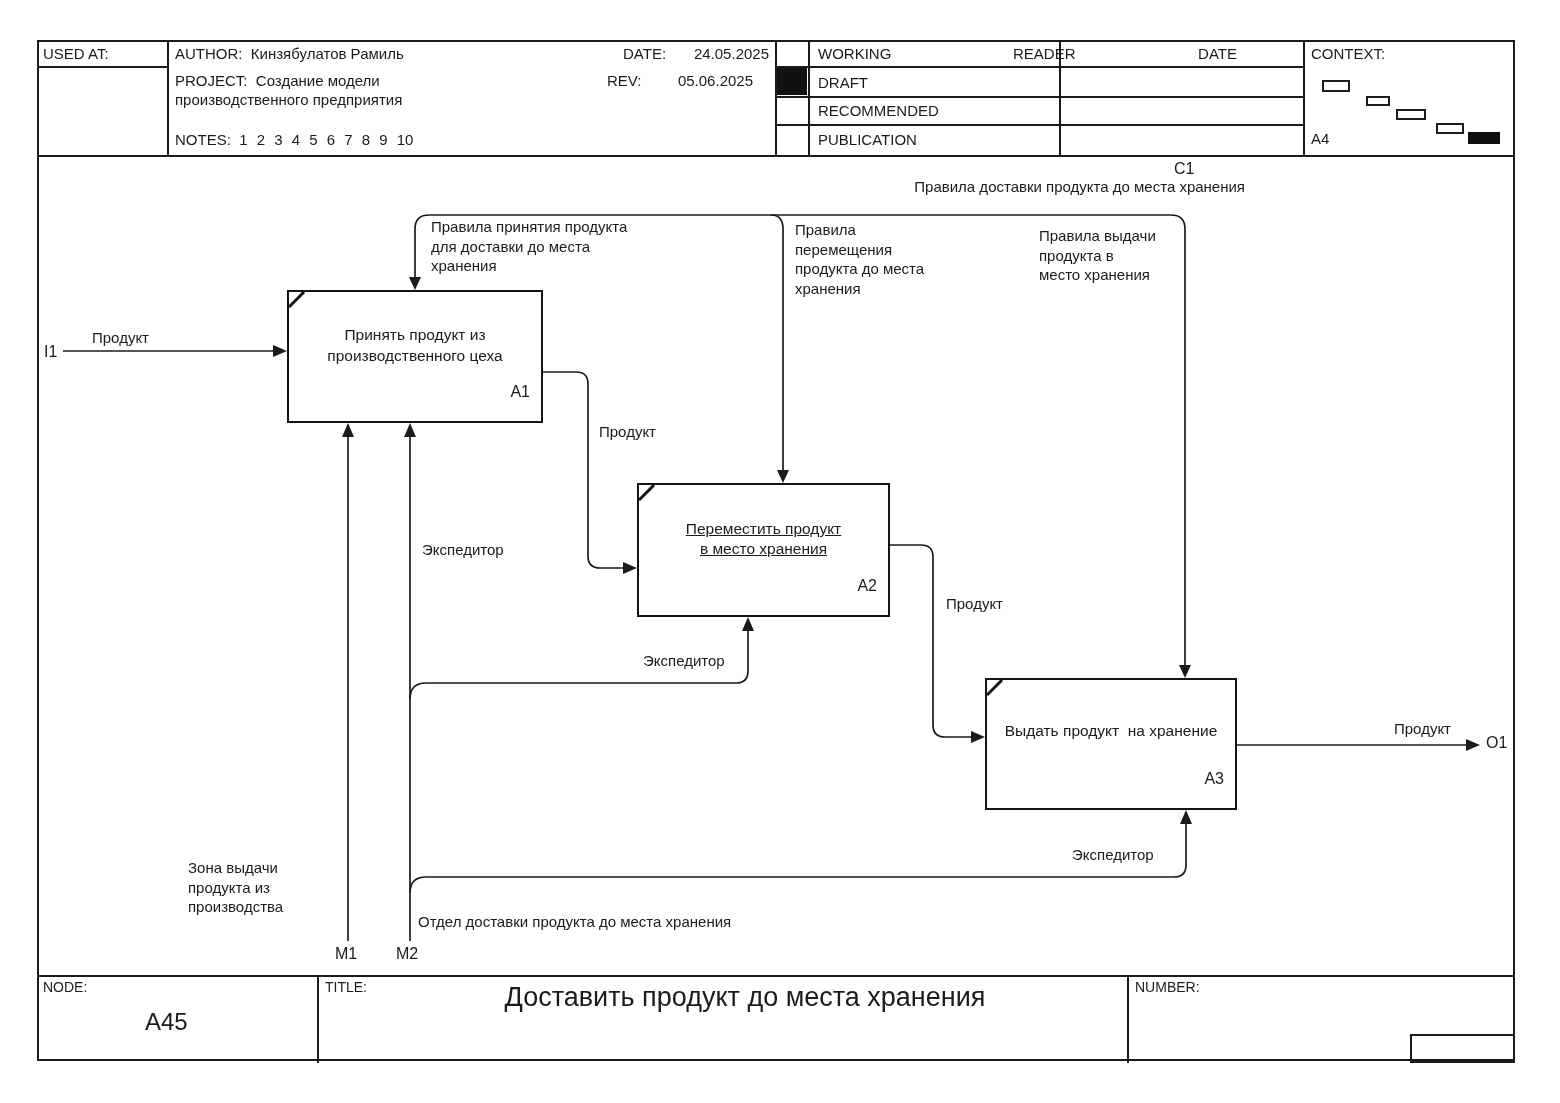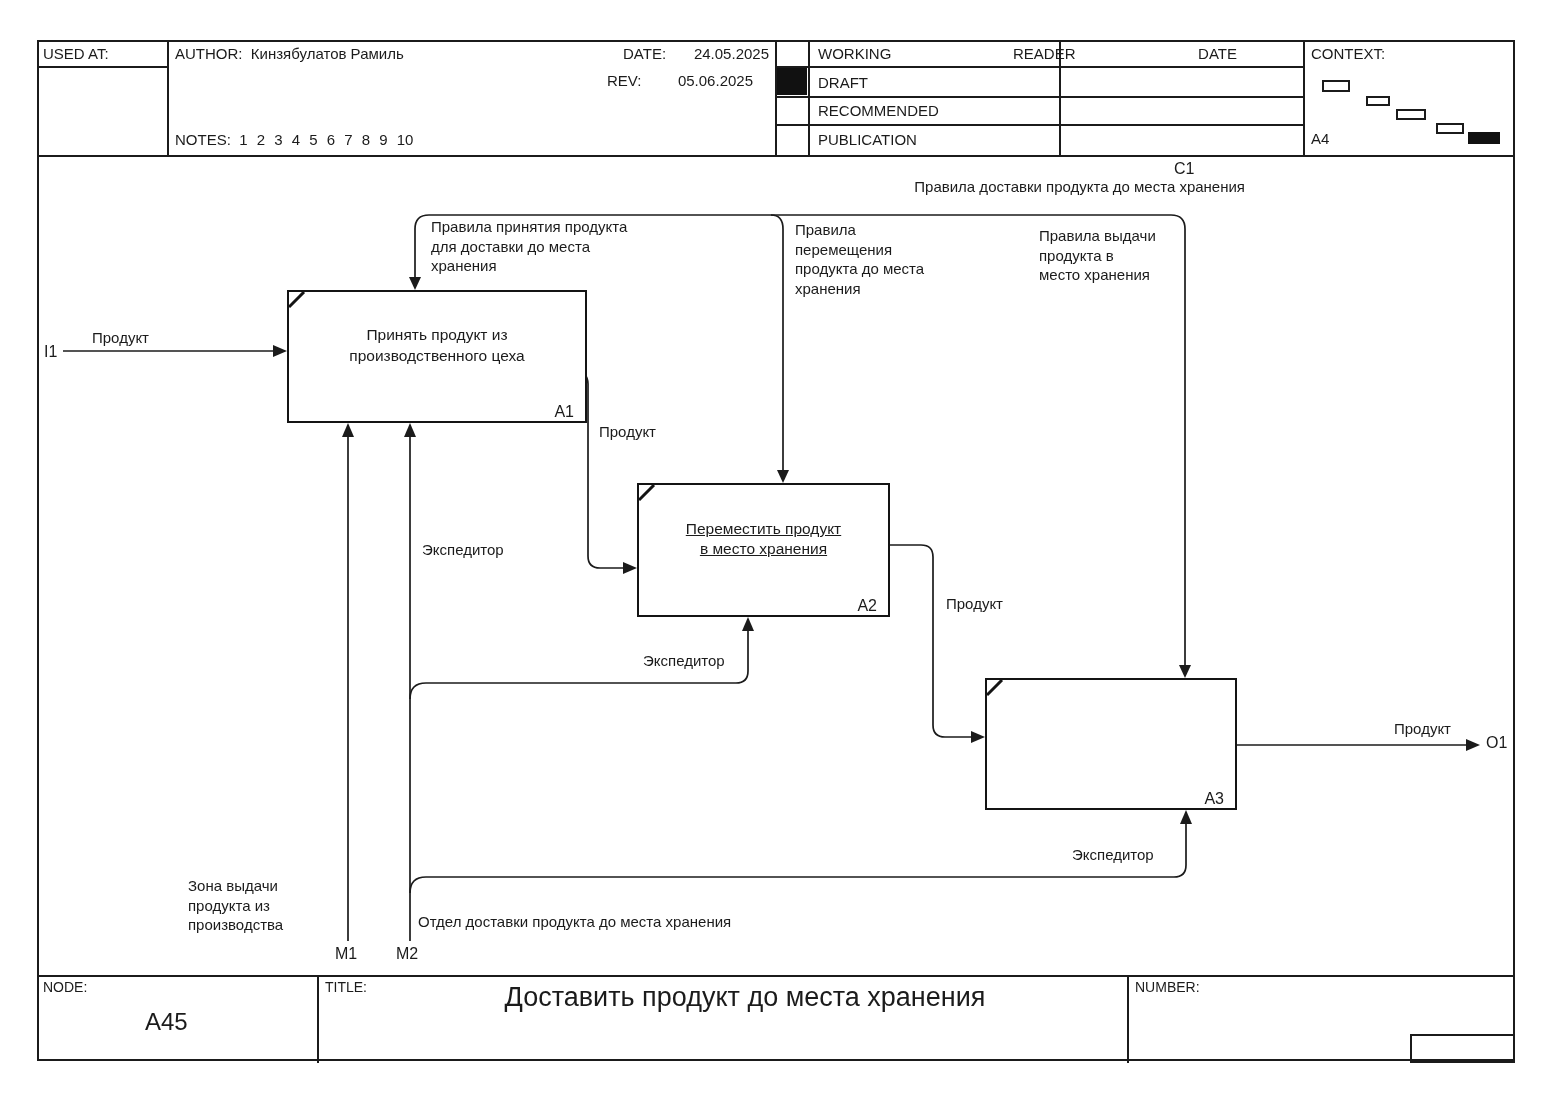--- a/index.html
+++ b/index.html
@@ -12,21 +12,21 @@
   .t15 { font-size:15px; line-height:1.28; }
   .line { position:absolute; background:#1b1b1b; }
   .sheet { position:absolute; left:37px; top:40px; width:1478px; height:1021px;
            border:2px solid #1b1b1b; box-sizing:border-box; }
   .cellfill { position:absolute; background:#111; }
   .ctx-rect { position:absolute; border:2px solid #1b1b1b; box-sizing:border-box; background:#fff; }
   .ctx-rect.filled { background:#111; border-color:#111; }
   .box { position:absolute; border:2.5px solid #141414; box-sizing:border-box; background:#fff;
          display:flex; align-items:center; justify-content:center; text-align:center; }
   .box .title { font-size:15.5px; line-height:1.32; padding-bottom:22px; }
-  .box .boxid { position:absolute; right:11px; bottom:0; font-size:16px; }
+  .box .boxid { position:absolute; right:11px; bottom:20px; font-size:16px; }
   .corner { position:absolute; left:-1px; top:-1px; }
   svg.flows { position:absolute; left:0; top:0; pointer-events:none; }
   .flabel { position:absolute; font-size:15px; line-height:1.3; }
   .fcode  { position:absolute; font-size:16px; }
   .ftr-label { position:absolute; font-size:14px; }
   .big { font-size:24px; }
 </style>
 </head>
 <body>
 
@@ -47,20 +47,25 @@
   <div class="line" style="left:775px;top:96px;width:530px;height:2px;"></div>
   <div class="line" style="left:775px;top:124px;width:530px;height:2px;"></div>
 
   <div class="cellfill" style="left:777px;top:68px;width:30px;height:27px;"></div>
 
   <div class="abs t15" style="left:43px;top:44px;">USED AT:</div>
 
   <div class="abs t15" style="left:175px;top:44px;">
     <span>AUTHOR:</span>&nbsp;
     <span>Кинзябулатов Рамиль</span>
+  </div>
+  <div class="abs t15" style="left:175px;top:71px;width:300px;">
+    <span>PROJECT:</span>&nbsp;
+    <span class="pre">Создание модели
+производственного предприятия</span>
   </div>
   <div class="abs t15" style="left:175px;top:130px;">
     <span>NOTES:</span>&nbsp;
     <span style="word-spacing:5px;">1 2 3 4 5 6 7 8 9 10</span>
   </div>
 
   <div class="abs t15" style="left:623px;top:44px;width:146px;display:flex;justify-content:space-between;">
     <span>DATE:</span>
     <span>24.05.2025</span>
   </div>
@@ -110,40 +115,41 @@
       <polygon points="637,568 623,562 623,574"></polygon>
       <polygon points="985,737 971,731 971,743"></polygon>
       <polygon points="1480,745 1466,739 1466,751"></polygon>
       <polygon points="348,423 342,437 354,437"></polygon>
       <polygon points="410,423 404,437 416,437"></polygon>
       <polygon points="748,617 742,631 754,631"></polygon>
       <polygon points="1186,810 1180,824 1192,824"></polygon>
     </g>
   </svg>
 
-  <div class="box" style="left:287px;top:290px;width:300px;height:133px;">
+  <div class="box" style="left:287px;top:290px;width:256px;height:133px;">
     <svg class="corner" width="20" height="20">
         <line x1="1" y1="16" x2="16" y2="1" stroke="#141414" stroke-width="3"></line>
       </svg>
     <div class="title pre">Принять продукт из
 производственного цеха</div>
     <div class="boxid">A1</div>
   </div>
   <div class="box" style="left:637px;top:483px;width:253px;height:134px;text-decoration:underline;">
     <svg class="corner" width="20" height="20">
         <line x1="1" y1="16" x2="16" y2="1" stroke="#141414" stroke-width="3"></line>
       </svg>
     <div class="title pre">Переместить продукт
 в место хранения</div>
     <div class="boxid">A2</div>
   </div>
   <div class="box" style="left:985px;top:678px;width:252px;height:132px;">
     <svg class="corner" width="20" height="20">
         <line x1="1" y1="16" x2="16" y2="1" stroke="#141414" stroke-width="3"></line>
       </svg>
+    <div class="title pre" style="padding-bottom:26px;">Выдать продукт  на хранение</div>
     <div class="boxid">A3</div>
   </div>
 
   <div class="fcode" style="left:44px;top:343px;">I1</div>
   <div class="flabel" style="left:92px;top:328px;">Продукт</div>
 
   <div class="fcode" style="left:1174px;top:160px;">C1</div>
   <div class="flabel" style="left:700px;top:177px;width:545px;text-align:right;">Правила доставки продукта до места хранения</div>
 
   <div class="flabel pre" style="left:431px;top:217px;">Правила принятия продукта
@@ -160,21 +166,21 @@
   <div class="flabel" style="left:599px;top:422px;">Продукт</div>
   <div class="flabel" style="left:946px;top:594px;">Продукт</div>
 
   <div class="flabel" style="left:1394px;top:719px;">Продукт</div>
   <div class="fcode" style="left:1486px;top:734px;">O1</div>
 
   <div class="flabel" style="left:422px;top:540px;">Экспедитор</div>
   <div class="flabel" style="left:643px;top:651px;">Экспедитор</div>
   <div class="flabel" style="left:1072px;top:845px;">Экспедитор</div>
 
-  <div class="flabel pre" style="left:188px;top:876px;">Зона выдачи
+  <div class="flabel pre" style="left:188px;top:858px;">Зона выдачи
 продукта из
 производства</div>
   <div class="flabel" style="left:418px;top:912px;">Отдел доставки продукта до места хранения</div>
   <div class="fcode" style="left:335px;top:945px;">M1</div>
   <div class="fcode" style="left:396px;top:945px;">M2</div>
 
   <div class="line" style="left:317px;top:975px;width:2px;height:88px;"></div>
   <div class="line" style="left:1127px;top:975px;width:2px;height:88px;"></div>
 
   <div class="ftr-label" style="left:43px;top:979px;">NODE:</div>

